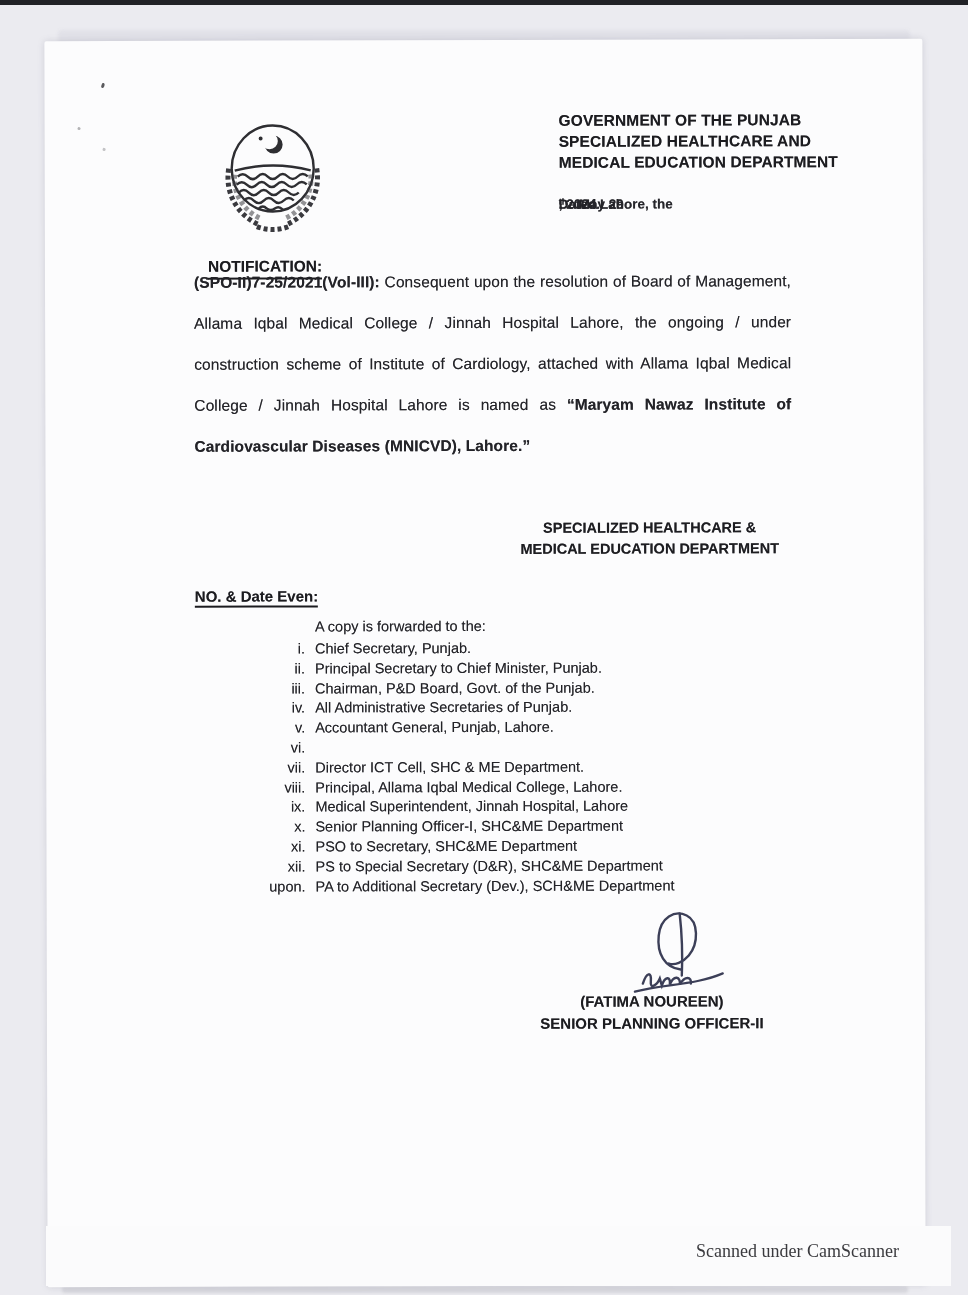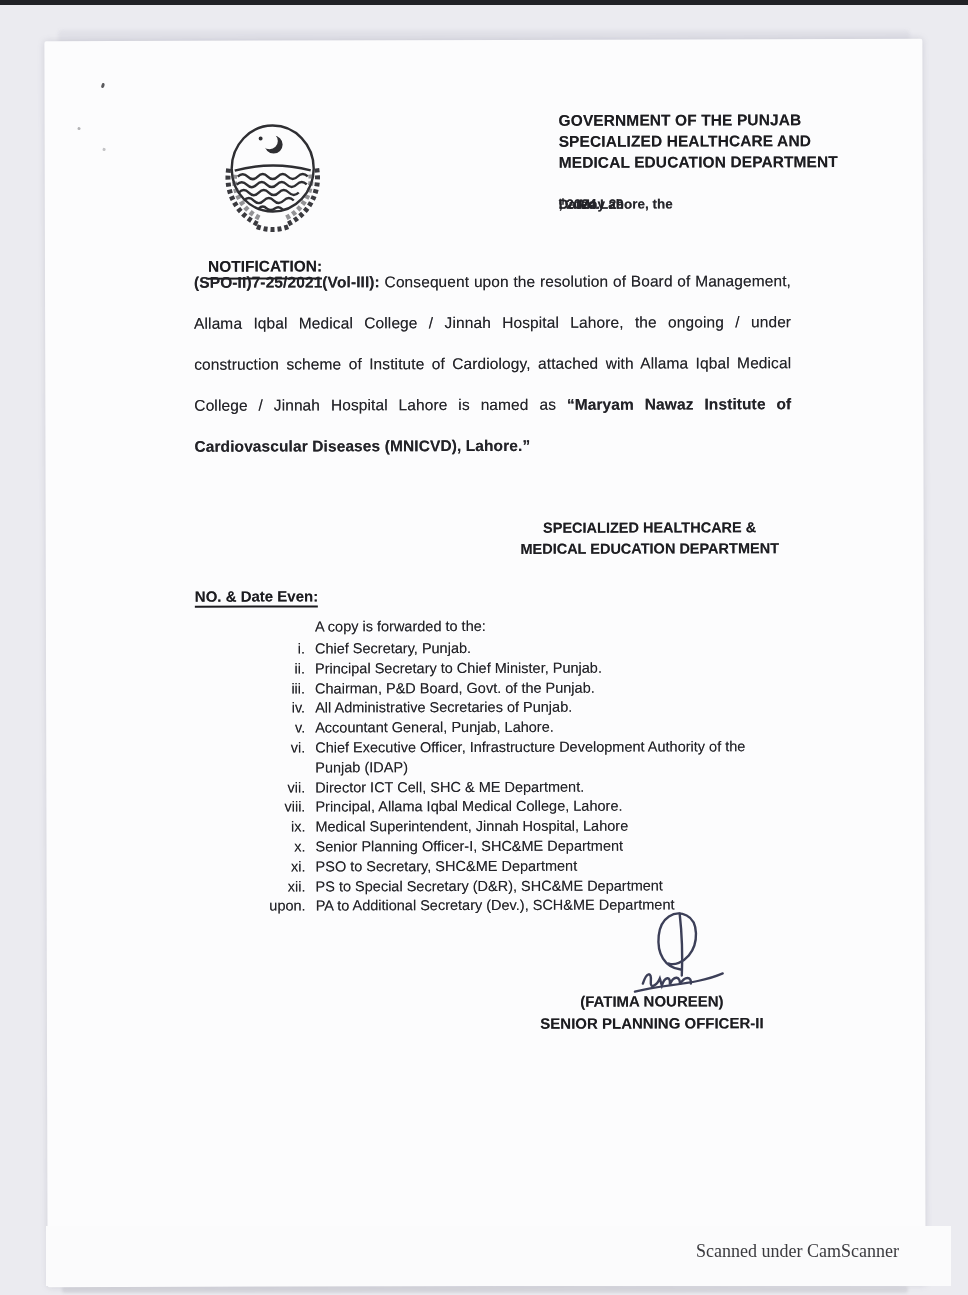--- a/index.html
+++ b/index.html
@@ -147,21 +147,20 @@
     <div class="row">
         <span class="rn">iv.</span>
         <span class="tx">All Administrative Secretaries of Punjab.</span>
       </div>
     <div class="row">
         <span class="rn">v.</span>
         <span class="tx">Accountant General, Punjab, Lahore.</span>
       </div>
     <div class="row">
         <span class="rn">vi.</span>
-        <span class="tx">Chief Executive Officer, Infrastructure Development Authority of the Punjab (IDAP)</span>
       </div>
     <div class="row">
         <span class="rn">vii.</span>
         <span class="tx">Director ICT Cell, SHC &amp; ME Department.</span>
       </div>
     <div class="row">
         <span class="rn">viii.</span>
         <span class="tx">Principal, Allama Iqbal Medical College, Lahore.</span>
       </div>
     <div class="row">

